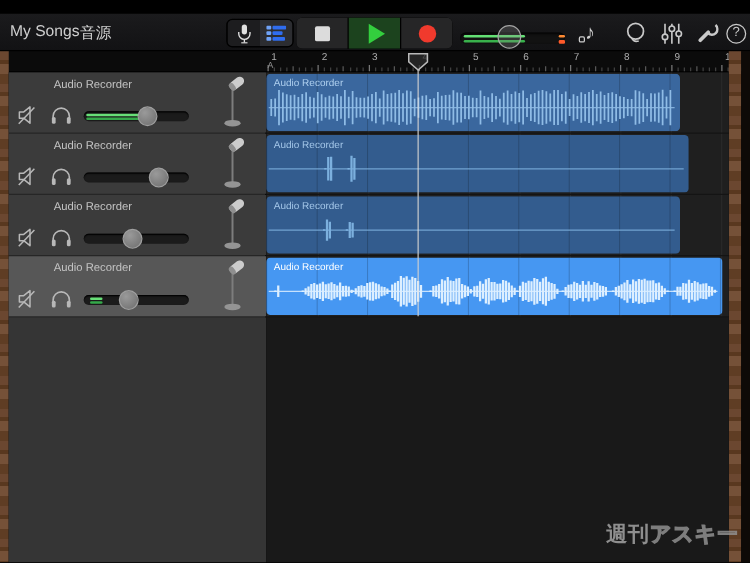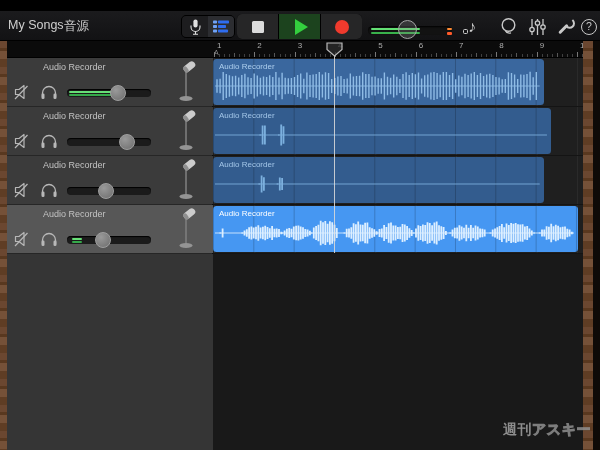--- a/index.html
+++ b/index.html
@@ -74,21 +74,21 @@
 
   .region { position:absolute; height:46px; border-radius:3.5px; overflow:hidden;
             background-image:linear-gradient(90deg, rgba(0,0,0,0.20) 0 1px, transparent 1px);
             background-size:40.33px 100%; }
   .region .rg-label { position:absolute; left:6px; top:3px; font-size:8px; }
   .region svg { position:absolute; left:0; top:10px; }
 
   .playhead-line { position:absolute; width:1px; background:rgba(225,225,225,.85); z-index:6; }
   .playhead-marker { position:absolute; z-index:7; }
 
-  .watermark { position:absolute; right:9px; bottom:11px; font-size:14px; font-weight:bold; letter-spacing:0.5px; white-space:nowrap; }
+  .watermark { position:absolute; right:9px; bottom:11px; font-size:17px; font-weight:bold; letter-spacing:0.5px; white-space:nowrap; }
   .wm-solid { color:rgba(158,158,158,.88); }
   .wm-outline { color:rgba(45,45,45,.25); -webkit-text-stroke:1px rgba(150,150,150,.8); }
 </style>
 </head>
 <body>
 
 <div id="screen">
 
 
   <div class="toolbar">

